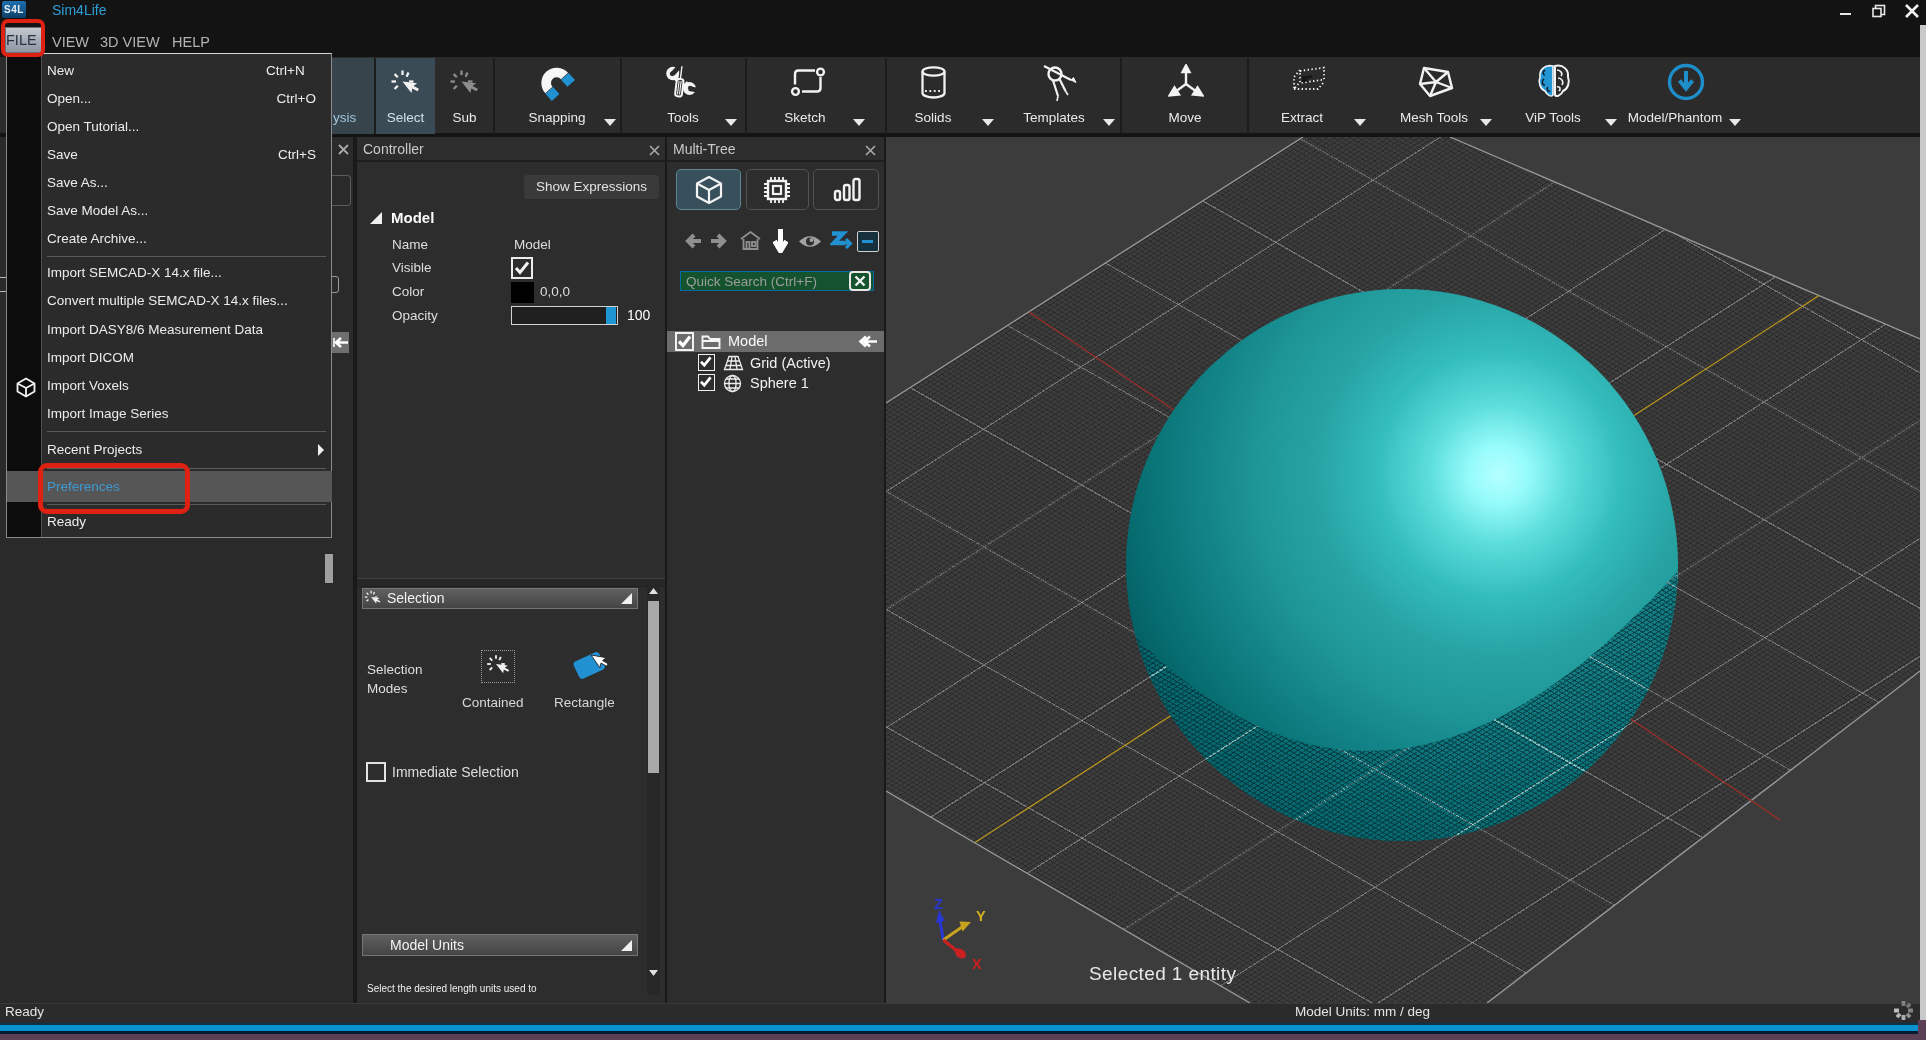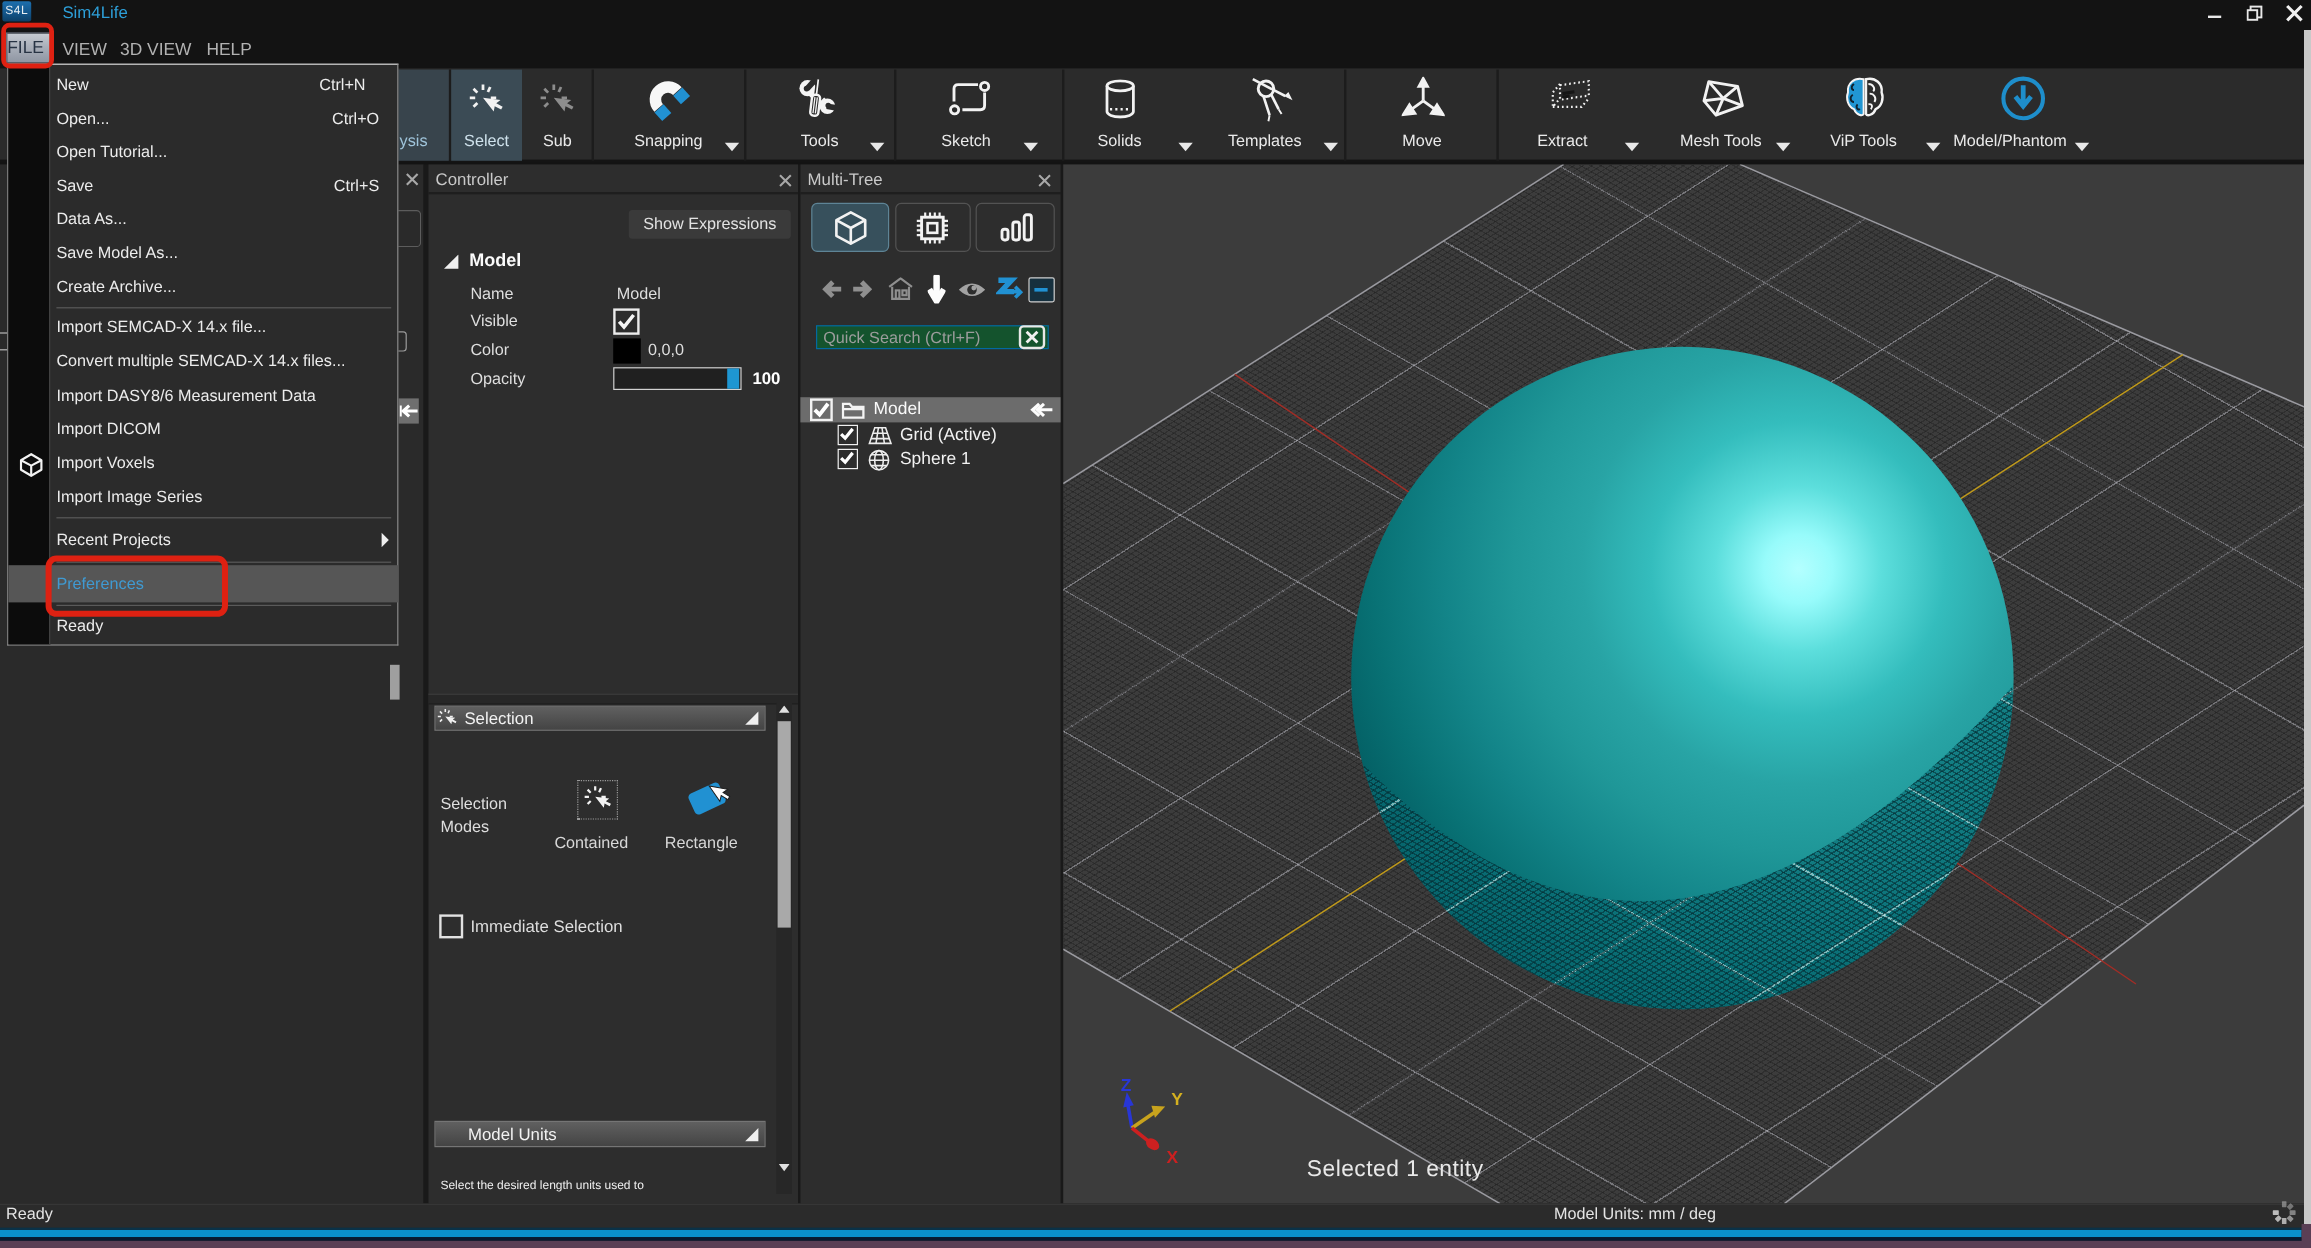--- a/index.html
+++ b/index.html
@@ -8,21 +8,21 @@
 .tlabel{position:absolute;top:110px;height:17px;font-size:13.5px;color:#eaeaea;text-align:center;white-space:nowrap}
 .tdrop{position:absolute;top:119px;width:0;height:0;border-left:6px solid transparent;border-right:6px solid transparent;border-top:7px solid #e8e8e8}
 .lbl{position:absolute;color:#dedede;font-size:13.5px;white-space:nowrap}
 .mi{position:absolute;left:42px;width:274px;color:#ececec;font-size:13.5px;white-space:nowrap}
 .msep{position:absolute;left:47px;width:279px;height:1px;background:#5a5a5a}
 .redbox{position:absolute;border:4px solid #de2112;border-radius:7px}
 </style></head><body>
 <div id="stage">
 <div class="a" style="left:0;top:0;width:1926px;height:57px;background:#131313"></div>
 <div class="a" style="left:2px;top:1px;width:24px;height:17px;background:linear-gradient(180deg,#1d6fae 0%,#14578c 55%,#0d3f66 100%);border-radius:2px">
-<div class="a" style="left:1px;top:3px;width:22px;height:11px;color:#e8eef2;font-size:10px;font-weight:normal;letter-spacing:0.5px;text-align:center;line-height:11px">S4L</div>
+<div class="a" style="left:1px;top:3px;width:22px;height:11px;color:#e8eef2;font-size:10px;font-weight:bold;letter-spacing:0.5px;text-align:center;line-height:11px">S4L</div>
     </div>
 <div class="a" style="left:52px;top:2px;color:#2d9fd8;font-size:14px">Sim4Life</div>
 <div class="a" style="left:1840px;top:13px;width:11px;height:2px;background:#e8e8e8"></div>
 <svg class="a" style="left:1872px;top:4px" width="14" height="15" viewBox="0 0 14 15">
 <rect x="3.5" y="1.5" width="9" height="9" fill="none" stroke="#e8e8e8" stroke-width="1.6"></rect>
 <rect x="1" y="4.5" width="8" height="8" fill="#131313" stroke="#e8e8e8" stroke-width="1.6"></rect>
     </svg>
 <svg class="a" style="left:1904px;top:3px" width="16" height="16" viewBox="0 0 16 16">
 <path d="M2 2 L14 14 M14 2 L2 14" stroke="#f0f0f0" stroke-width="2.6"></path>
     </svg>
@@ -199,21 +199,21 @@
 <path d="M2 8 L6 12.5 L14 2.5" stroke="#f5f5f5" stroke-width="3" fill="none"></path>
       </svg>
     </div>
 <div class="lbl" style="left:392px;top:284px">Color</div>
 <div class="a" style="left:511px;top:282px;width:23px;height:21px;background:#000"></div>
 <div class="lbl" style="left:540px;top:284px">0,0,0</div>
 <div class="lbl" style="left:392px;top:308px">Opacity</div>
 <div class="a" style="left:511px;top:306px;width:107px;height:19px;background:#202020;border:1px solid #d2d2d2">
 <div class="a" style="right:1px;top:0;width:10px;height:17px;background:#1e96d2"></div>
     </div>
-<div class="a" style="left:627px;top:307px;color:#fff;font-size:14px;font-weight:bold">100</div>
+<div class="a" style="left:627px;top:307px;color:#fff;font-size:14px;font-weight:normal">100</div>
 <div class="a" style="left:357px;top:578px;width:308px;height:9px;background:#272727;border-top:1px solid #3e3e3e;border-bottom:1px solid #202020"></div>
 <div class="a" style="left:362px;top:588px;width:276px;height:21px;background:linear-gradient(180deg,#606060,#444);border:1px solid #757575"></div>
 <svg class="a" style="left:363.5px;top:589.5px" width="17" height="17" viewBox="0 0 30 30">
 <g stroke="#f0f0f0" stroke-width="2.3" stroke-linecap="butt">
 <line x1="12.5" y1="1.5" x2="12.5" y2="6"></line>
 <line x1="18.5" y1="3.5" x2="16.6" y2="7.7"></line>
 <line x1="4.6" y1="5" x2="7.8" y2="8.2"></line>
 <line x1="1.5" y1="12.5" x2="6" y2="12.5"></line>
 <line x1="23.5" y1="12.5" x2="19" y2="12.5"></line>
 <line x1="4.6" y1="20" x2="7.8" y2="16.8"></line>
@@ -462,21 +462,21 @@
 <path d="M1.5 6.5 L10 11 L18.5 6.5 M10 11 L10 19.5"></path>
       </g>
     </svg>
 <div class="mi" style="left:47px;top:63px">New</div>
 <div class="a" style="left:266px;top:63px;width:50px;text-align:left;color:#ececec;font-size:13.5px">Ctrl+N</div>
 <div class="mi" style="left:47px;top:91px">Open...</div>
 <div class="a" style="left:266px;top:91px;width:50px;text-align:right;color:#ececec;font-size:13.5px">Ctrl+O</div>
 <div class="mi" style="left:47px;top:119px">Open Tutorial...</div>
 <div class="mi" style="left:47px;top:147px">Save</div>
 <div class="a" style="left:266px;top:147px;width:50px;text-align:right;color:#ececec;font-size:13.5px">Ctrl+S</div>
-<div class="mi" style="left:47px;top:175px">Data As...</div>
+<div class="mi" style="left:47px;top:175px">Save As...</div>
 <div class="mi" style="left:47px;top:203px">Save Model As...</div>
 <div class="mi" style="left:47px;top:231px">Create Archive...</div>
 <div class="mi" style="left:47px;top:265px">Import SEMCAD-X 14.x file...</div>
 <div class="mi" style="left:47px;top:293px">Convert multiple SEMCAD-X 14.x files...</div>
 <div class="mi" style="left:47px;top:322px">Import DASY8/6 Measurement Data</div>
 <div class="mi" style="left:47px;top:350px">Import DICOM</div>
 <div class="mi" style="left:47px;top:378px">Import Voxels</div>
 <div class="mi" style="left:47px;top:406px">Import Image Series</div>
 <div class="mi" style="left:47px;top:442px">Recent Projects</div>
 <div class="mi" style="left:47px;top:514px">Ready</div>

